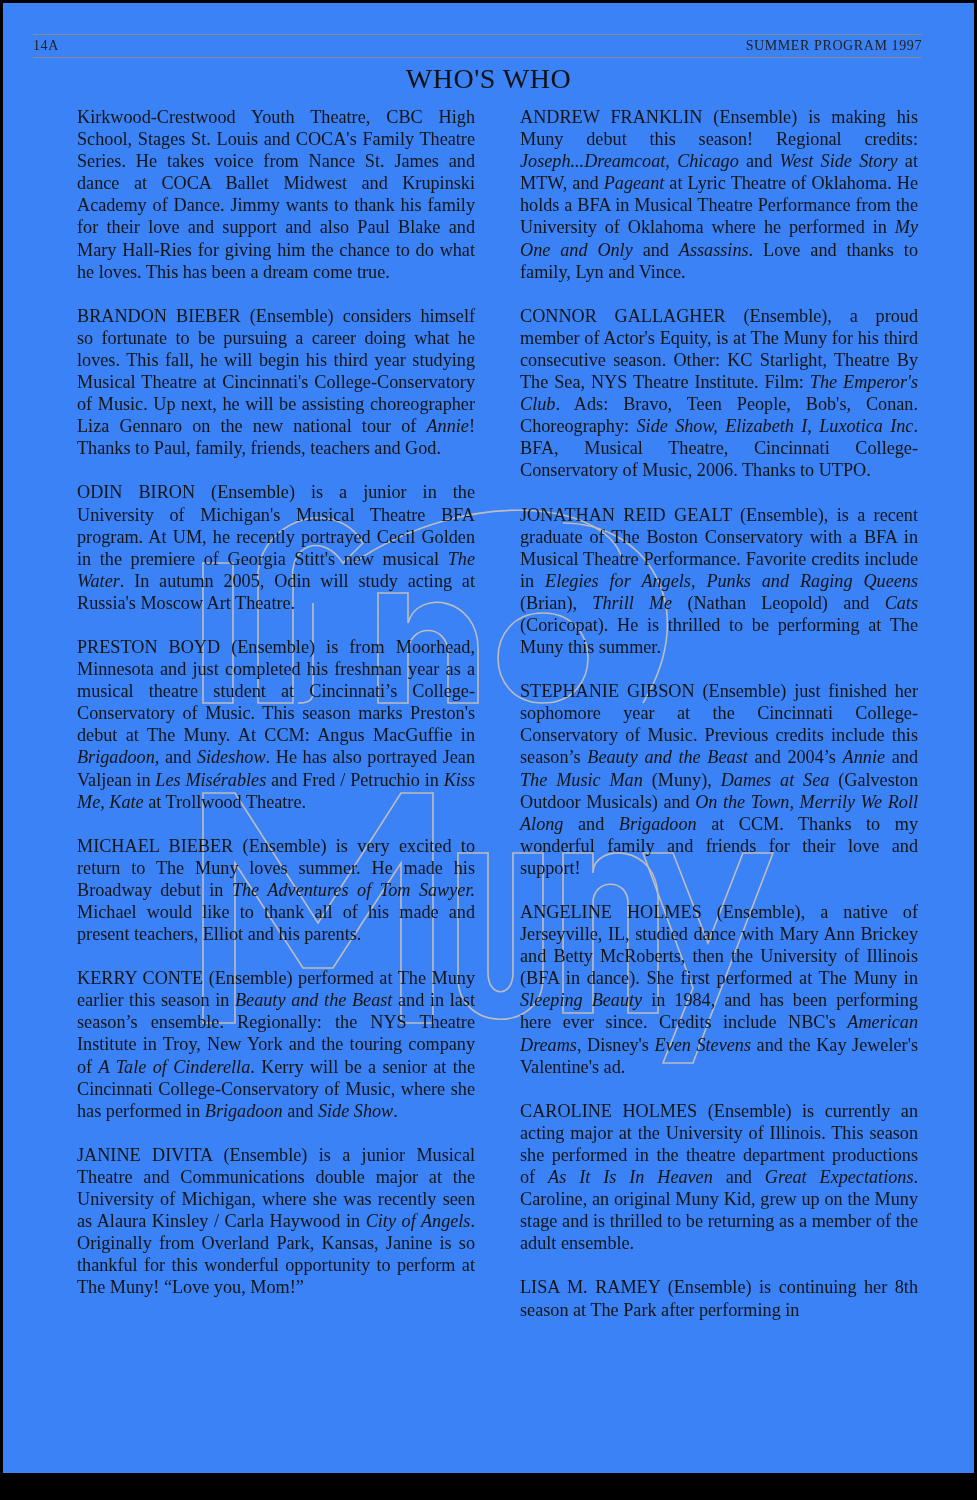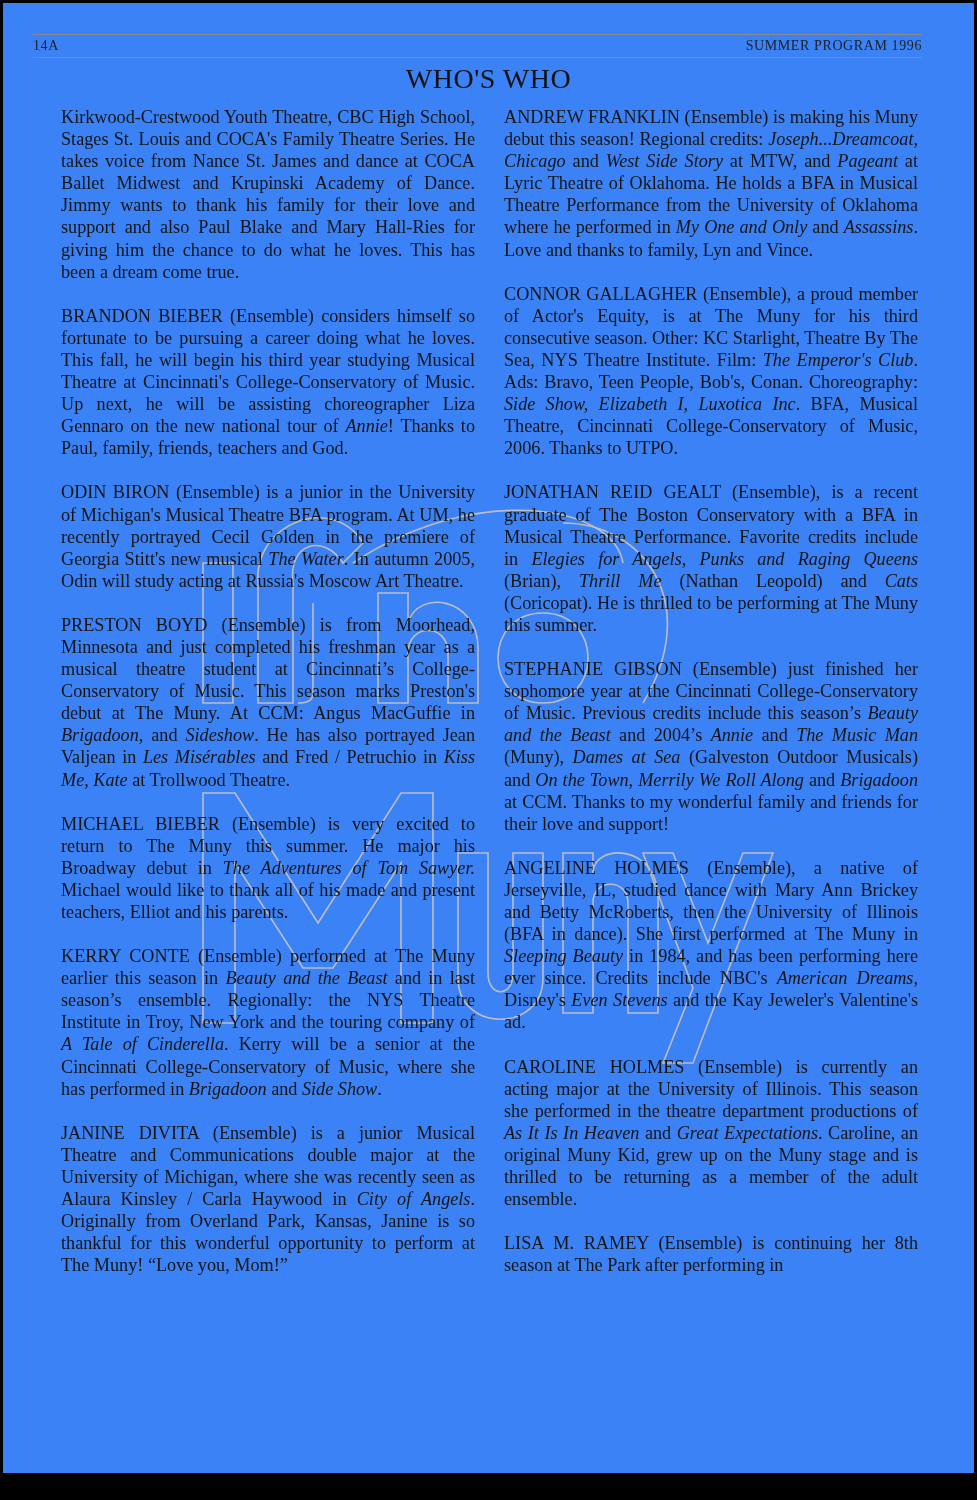--- a/index.html
+++ b/index.html
@@ -49,21 +49,21 @@
       position: absolute;
       top: 103px;
       width: 414px;
       font-size: 18.2px;
       line-height: 22.1px;
       color: #151515;
     }
     .col.left { left: 58px; }
     .col.right { left: 501px; }
     .bio {
-      margin: 0 0 22px 0;
+      margin: 0 0 22px 16px;
       text-align: justify;
       hyphens: none;
     }
     .bio .name { font-weight: normal; }
     .bio .role { }
     .bio i { }
   </style>
 </head>
 <body>
 
@@ -82,31 +82,31 @@
       <path d="M200 1020 L200 790 L232 790 L315 920 L398 790 L430 790 L430 1020 L398 1020 L398 860 L330 965 L300 965 L232 860 L232 1020 Z"></path>
       <path d="M455 850 L455 975 C455 1030 540 1030 540 975 L540 850 L510 850 L510 970 C510 995 485 995 485 970 L485 850 Z"></path>
       <path d="M560 850 L560 1010 L590 1010 L590 900 C590 875 625 875 625 900 L625 1010 L655 1010 L655 895 C655 840 590 840 590 870 L590 850 Z"></path>
       <path d="M670 850 L705 940 L740 850 L770 850 L705 1020 L690 1060 L660 1060 L690 985 L640 850 Z"></path>
       <path d="M350 560 C470 480 610 500 620 560"></path>
     </g>
   </svg>
 
   <div class="running-head">
     <span class="left">14A</span>
-    <span class="right">SUMMER PROGRAM 1996</span>
+    <span class="right">SUMMER PROGRAM 1997</span>
   </div>
 
   <div class="title">WHO'S WHO</div>
 
   <div class="col left" id="col-left">
       <p class="bio"><span>Kirkwood-Crestwood Youth Theatre, CBC High School, Stages St. Louis and COCA's Family Theatre Series. He takes voice from Nance St. James and dance at COCA Ballet Midwest and Krupinski Academy of Dance. Jimmy wants to thank his family for their love and support and also Paul Blake and Mary Hall-Ries for giving him the chance to do what he loves. This has been a dream come true.</span></p>
       <p class="bio"><span class="name">BRANDON BIEBER</span> (<span class="role">Ensemble</span>)<span> considers himself so fortunate to be pursuing a career doing what he loves. This fall, he will begin his third year studying Musical Theatre at Cincinnati's College-Conservatory of Music. Up next, he will be assisting choreographer Liza Gennaro on the new national tour of </span><i>Annie</i><span>! Thanks to Paul, family, friends, teachers and God.</span></p>
       <p class="bio"><span class="name">ODIN BIRON</span> (<span class="role">Ensemble</span>)<span> is a junior in the University of Michigan's Musical Theatre BFA program. At UM, he recently portrayed Cecil Golden in the premiere of Georgia Stitt's new musical </span><i>The Water</i><span>. In autumn 2005, Odin will study acting at Russia's Moscow Art Theatre.</span></p>
       <p class="bio"><span class="name">PRESTON BOYD</span> (<span class="role">Ensemble</span>)<span> is from Moorhead, Minnesota and just completed his freshman year as a musical theatre student at Cincinnati’s College-Conservatory of Music. This season marks Preston's debut at The Muny. At CCM: Angus MacGuffie in </span><i>Brigadoon,</i><span> and </span><i>Sideshow</i><span>. He has also portrayed Jean Valjean in </span><i>Les Misérables</i><span> and Fred / Petruchio in </span><i>Kiss Me, Kate</i><span> at Trollwood Theatre.</span></p>
-      <p class="bio"><span class="name">MICHAEL BIEBER</span> (<span class="role">Ensemble</span>)<span> is very excited to return to The Muny this summer. He major his Broadway debut in </span><i>The Adventures of Tom Sawyer.</i><span> Michael would like to thank all of his made and present teachers, Elliot and his parents.</span></p>
+      <p class="bio"><span class="name">MICHAEL BIEBER</span> (<span class="role">Ensemble</span>)<span> is very excited to return to The Muny loves summer. He made his Broadway debut in </span><i>The Adventures of Tom Sawyer.</i><span> Michael would like to thank all of his made and present teachers, Elliot and his parents.</span></p>
       <p class="bio"><span class="name">KERRY CONTE</span> (<span class="role">Ensemble</span>)<span> performed at The Muny earlier this season in </span><i>Beauty and the Beast</i><span> and in last season’s ensemble. Regionally: the NYS Theatre Institute in Troy, New York and the touring company of </span><i>A Tale of Cinderella</i><span>.  Kerry will be a senior at the Cincinnati College-Conservatory of Music, where she has performed in </span><i>Brigadoon</i><span> and </span><i>Side Show</i><span>.</span></p>
       <p class="bio"><span class="name">JANINE DIVITA</span> (<span class="role">Ensemble</span>)<span> is a junior Musical Theatre and Communications double major at the University of Michigan, where she was recently seen as Alaura Kinsley / Carla Haywood in </span><i>City of Angels</i><span>. Originally from Overland Park, Kansas, Janine is so thankful for this wonderful opportunity to perform at The Muny! “Love you, Mom!”</span></p>
     </div>
   <div class="col right" id="col-right">
       <p class="bio"><span class="name">ANDREW FRANKLIN</span> (<span class="role">Ensemble</span>)<span> is making his Muny debut this season! Regional credits: </span><i>Joseph...Dreamcoat, Chicago</i><span> and </span><i>West Side Story</i><span> at MTW, and </span><i>Pageant</i><span> at Lyric Theatre of Oklahoma. He holds a BFA in Musical Theatre Performance from the University of Oklahoma where he performed in </span><i>My One and Only</i><span> and </span><i>Assassins</i><span>. Love and thanks to family, Lyn and Vince.</span></p>
       <p class="bio"><span class="name">CONNOR GALLAGHER</span> (<span class="role">Ensemble</span>)<span>, a proud member of Actor's Equity, is at The Muny for his third consecutive season. Other: KC Starlight, Theatre By The Sea, NYS Theatre Institute. Film: </span><i>The Emperor's Club</i><span>. Ads: Bravo, Teen People, Bob's, Conan. Choreography: </span><i>Side Show, Elizabeth I, Luxotica Inc</i><span>. BFA, Musical Theatre, Cincinnati College-Conservatory of Music, 2006. Thanks to UTPO.</span></p>
       <p class="bio"><span class="name">JONATHAN REID GEALT</span> (<span class="role">Ensemble</span>)<span>, is a recent graduate of The Boston Conservatory with a BFA in Musical Theatre Performance. Favorite credits include in </span><i>Elegies for Angels, Punks and Raging Queens</i><span> (Brian), </span><i>Thrill Me</i><span> (Nathan Leopold) and </span><i>Cats</i><span> (Coricopat). He is thrilled to be performing at The Muny this summer.</span></p>
       <p class="bio"><span class="name">STEPHANIE GIBSON</span> (<span class="role">Ensemble</span>)<span> just finished her sophomore year at the Cincinnati College-Conservatory of Music. Previous credits include this season’s </span><i>Beauty and the Beast</i><span> and 2004’s </span><i>Annie</i><span> and </span><i>The Music Man</i><span> (Muny), </span><i>Dames at Sea</i><span> (Galveston Outdoor Musicals) and </span><i>On the Town, Merrily We Roll Along</i><span> and </span><i>Brigadoon</i><span> at CCM. Thanks to my wonderful family and friends for their love and support!</span></p>
       <p class="bio"><span class="name">ANGELINE HOLMES</span> (<span class="role">Ensemble</span>)<span>, a native of Jerseyville, IL, studied dance with Mary Ann Brickey and Betty McRoberts, then the University of Illinois (BFA in dance). She first performed at The Muny in </span><i>Sleeping Beauty</i><span> in 1984, and has been performing here ever since. Credits include NBC's </span><i>American Dreams</i><span>, Disney's </span><i>Even Stevens</i><span> and the Kay Jeweler's Valentine's ad.</span></p>
       <p class="bio"><span class="name">CAROLINE HOLMES</span> (<span class="role">Ensemble</span>)<span> is currently an acting major at the University of Illinois. This season she performed in the theatre department productions of </span><i>As It Is In Heaven</i><span> and </span><i>Great Expectations</i><span>. Caroline, an original Muny Kid, grew up on the Muny stage and is thrilled to be returning as a member of the adult ensemble.</span></p>

